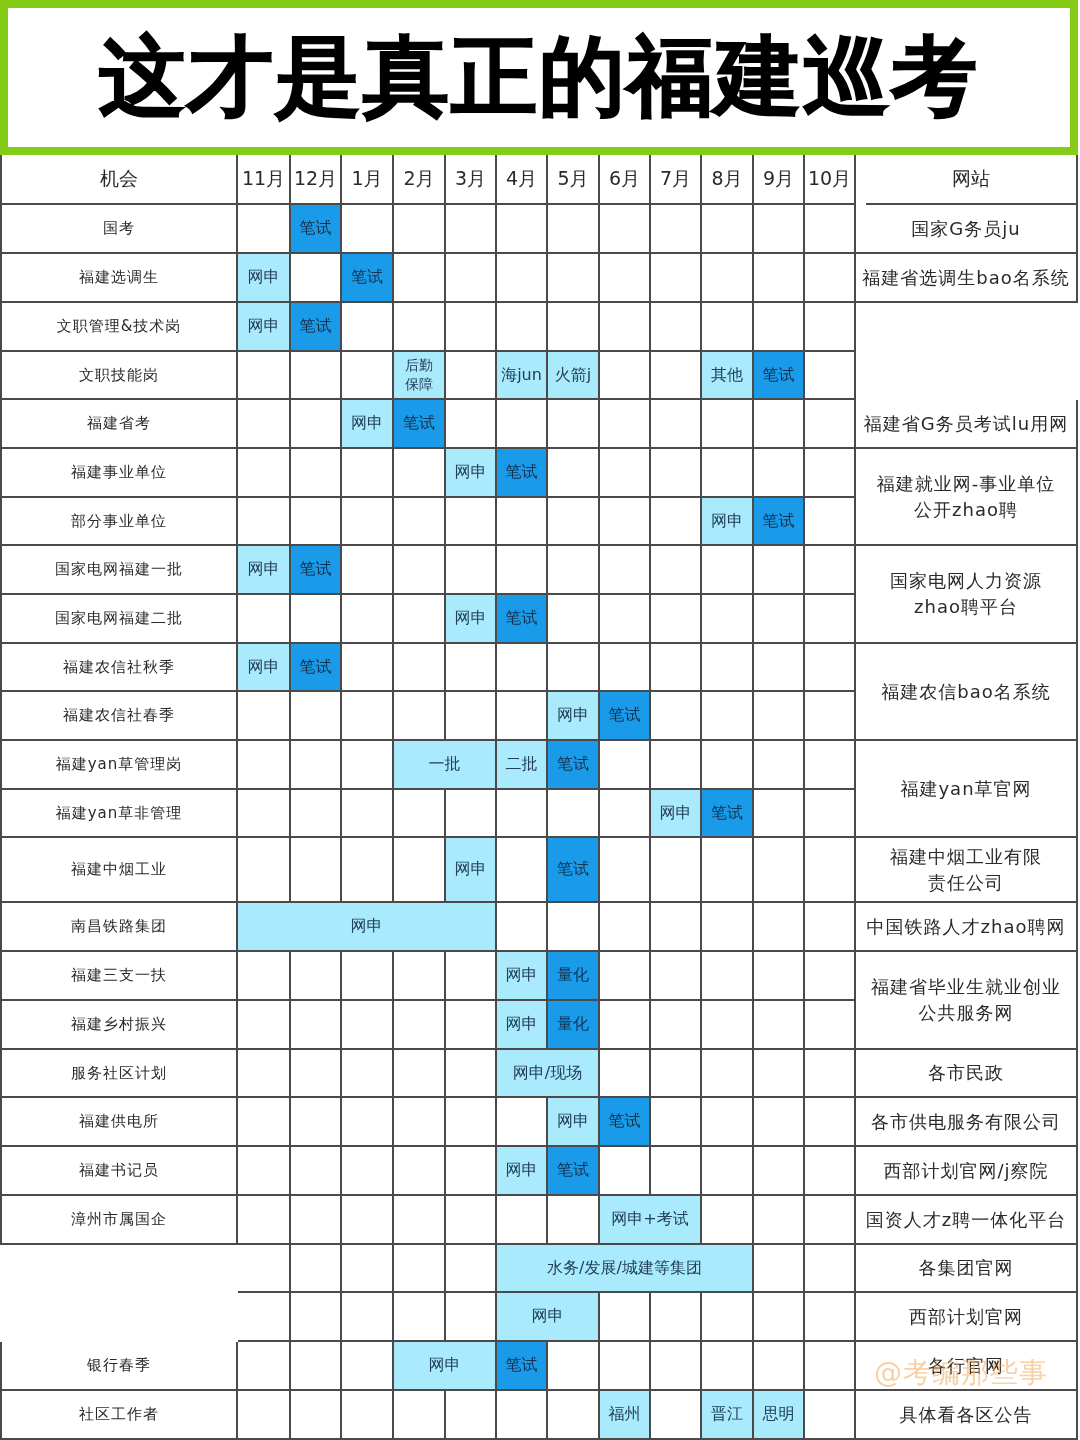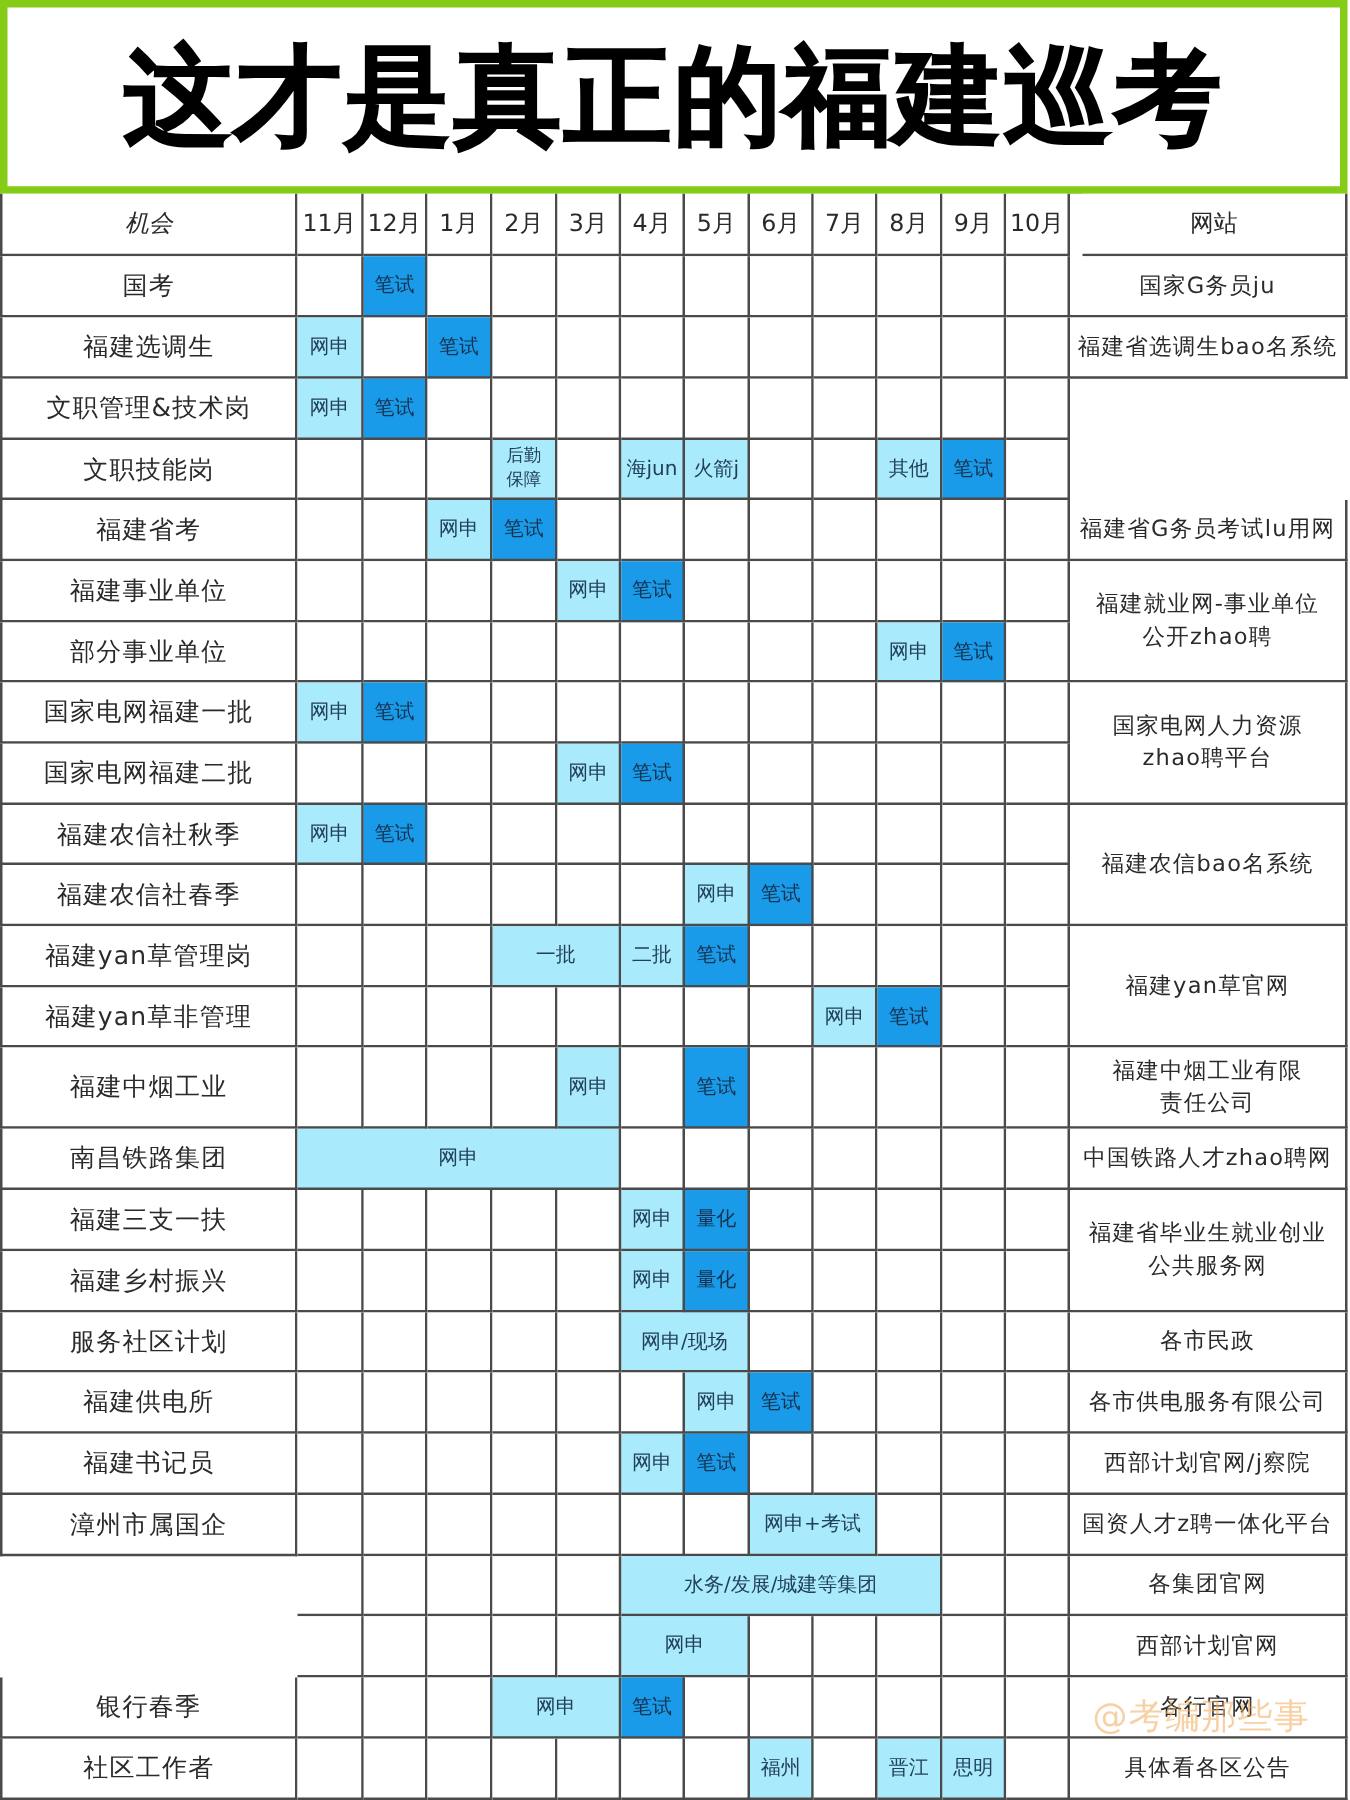--- a/index.html
+++ b/index.html
@@ -19,44 +19,44 @@
     border-bottom: 2px solid #4a4a4a;
     display: flex; align-items: center; justify-content: center;
     text-align: center;
     color: #2a2a2a;
     background: #ffffff;
     overflow: hidden;
   }
   .first-col { border-left: 2px solid #4a4a4a; }
   .title {
     grid-column: 1 / 15; grid-row: 1;
-    border: 6px solid #84cc16;
+    border: 8px solid #84cc16;
     font-size: 86px; font-weight: 900; color: #000000;
     letter-spacing: 2px;
     -webkit-text-stroke: 1.5px #000;
   }
   .hdr { font-size: 19px; color: #2a2a2a; }
-  .name { font-size: 20px; color: #2a2a2a; letter-spacing: 1px; }
+  .name { font-size: 15px; color: #2a2a2a; letter-spacing: 1px; }
   .site { font-size: 18px; color: #2a2a2a; line-height: 26px; padding: 0 6px; white-space: pre-line; letter-spacing: 1px; }
   .m { font-size: 16px; }
   .light { background: #a9eafc; color: #23405a; }
   .dark { background: #1a9be9; color: #16314e; }
   .small { font-size: 14px; line-height: 19px; white-space: pre-line; }
   .watermark {
     position: absolute; left: 874px; top: 1354px;
     font-size: 28px; color: rgba(240, 170, 90, 0.55);
     pointer-events: none; letter-spacing: 1px;
   }
 </style>
 </head>
 <body>
 
 <div id="sheet">
   <div class="cell title first-col">这才是真正的福建巡考</div>
-<div class="cell hdr first-col" style="grid-area: 2 / 1 / span 1 / span 1; font-style: italic;">机会</div>
+<div class="cell hdr first-col" style="grid-area: 2 / 1 / span 1 / span 1;">机会</div>
     <div class="cell hdr" style="grid-area: 2 / 2 / span 1 / span 1;">11月</div>
     <div class="cell hdr" style="grid-area: 2 / 3 / span 1 / span 1;">12月</div>
     <div class="cell hdr" style="grid-area: 2 / 4 / span 1 / span 1;">1月</div>
     <div class="cell hdr" style="grid-area: 2 / 5 / span 1 / span 1;">2月</div>
     <div class="cell hdr" style="grid-area: 2 / 6 / span 1 / span 1;">3月</div>
     <div class="cell hdr" style="grid-area: 2 / 7 / span 1 / span 1;">4月</div>
     <div class="cell hdr" style="grid-area: 2 / 8 / span 1 / span 1;">5月</div>
     <div class="cell hdr" style="grid-area: 2 / 9 / span 1 / span 1;">6月</div>
     <div class="cell hdr" style="grid-area: 2 / 10 / span 1 / span 1;">7月</div>
     <div class="cell hdr" style="grid-area: 2 / 11 / span 1 / span 1;">8月</div>

